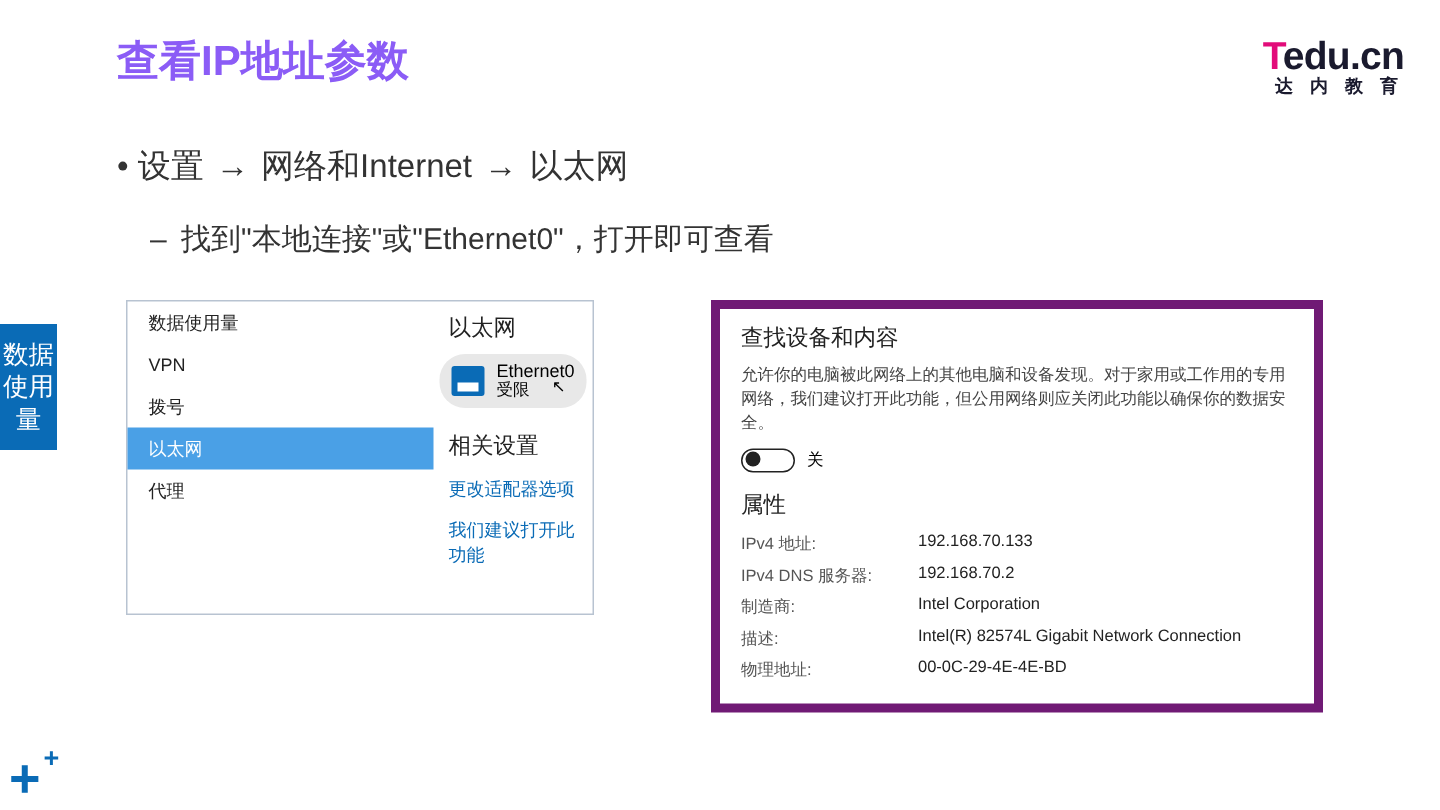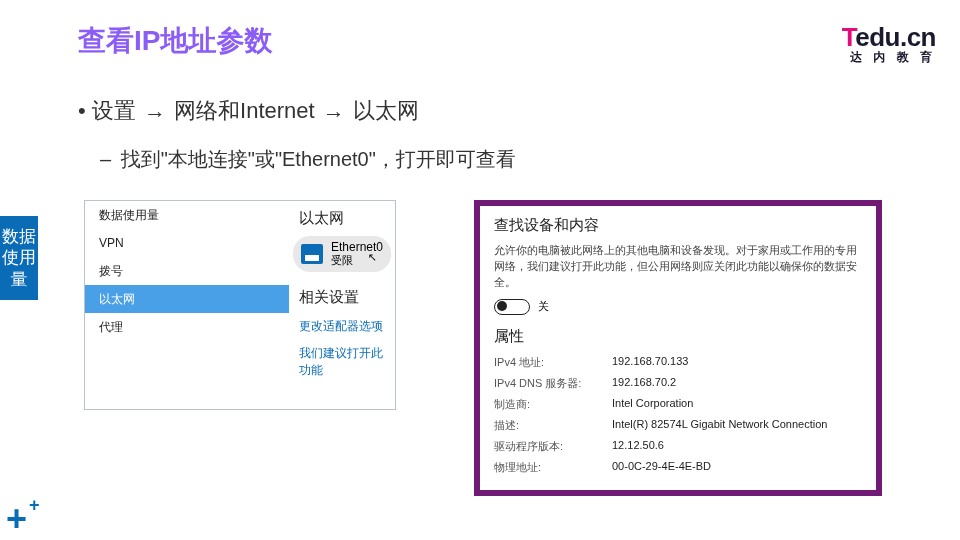--- a/index.html
+++ b/index.html
@@ -284,24 +284,20 @@
     </div>
     <div class="prop-row">
       <div class="prop-key">制造商:</div>
       <div class="prop-val">Intel Corporation</div>
     </div>
     <div class="prop-row">
       <div class="prop-key">描述:</div>
       <div class="prop-val">Intel(R) 82574L Gigabit Network Connection</div>
     </div>
     <div class="prop-row">
-      <div class="prop-key">驱动程序版本:</div>
-      <div class="prop-val">12.12.50.6</div>
-    </div>
-    <div class="prop-row">
       <div class="prop-key">物理地址:</div>
       <div class="prop-val">00-0C-29-4E-4E-BD</div>
     </div>
   </div>
 </div>
 
 <div class="corner-plus">
   <span class="plus big">+</span>
   <span class="plus small">+</span>
 </div>

